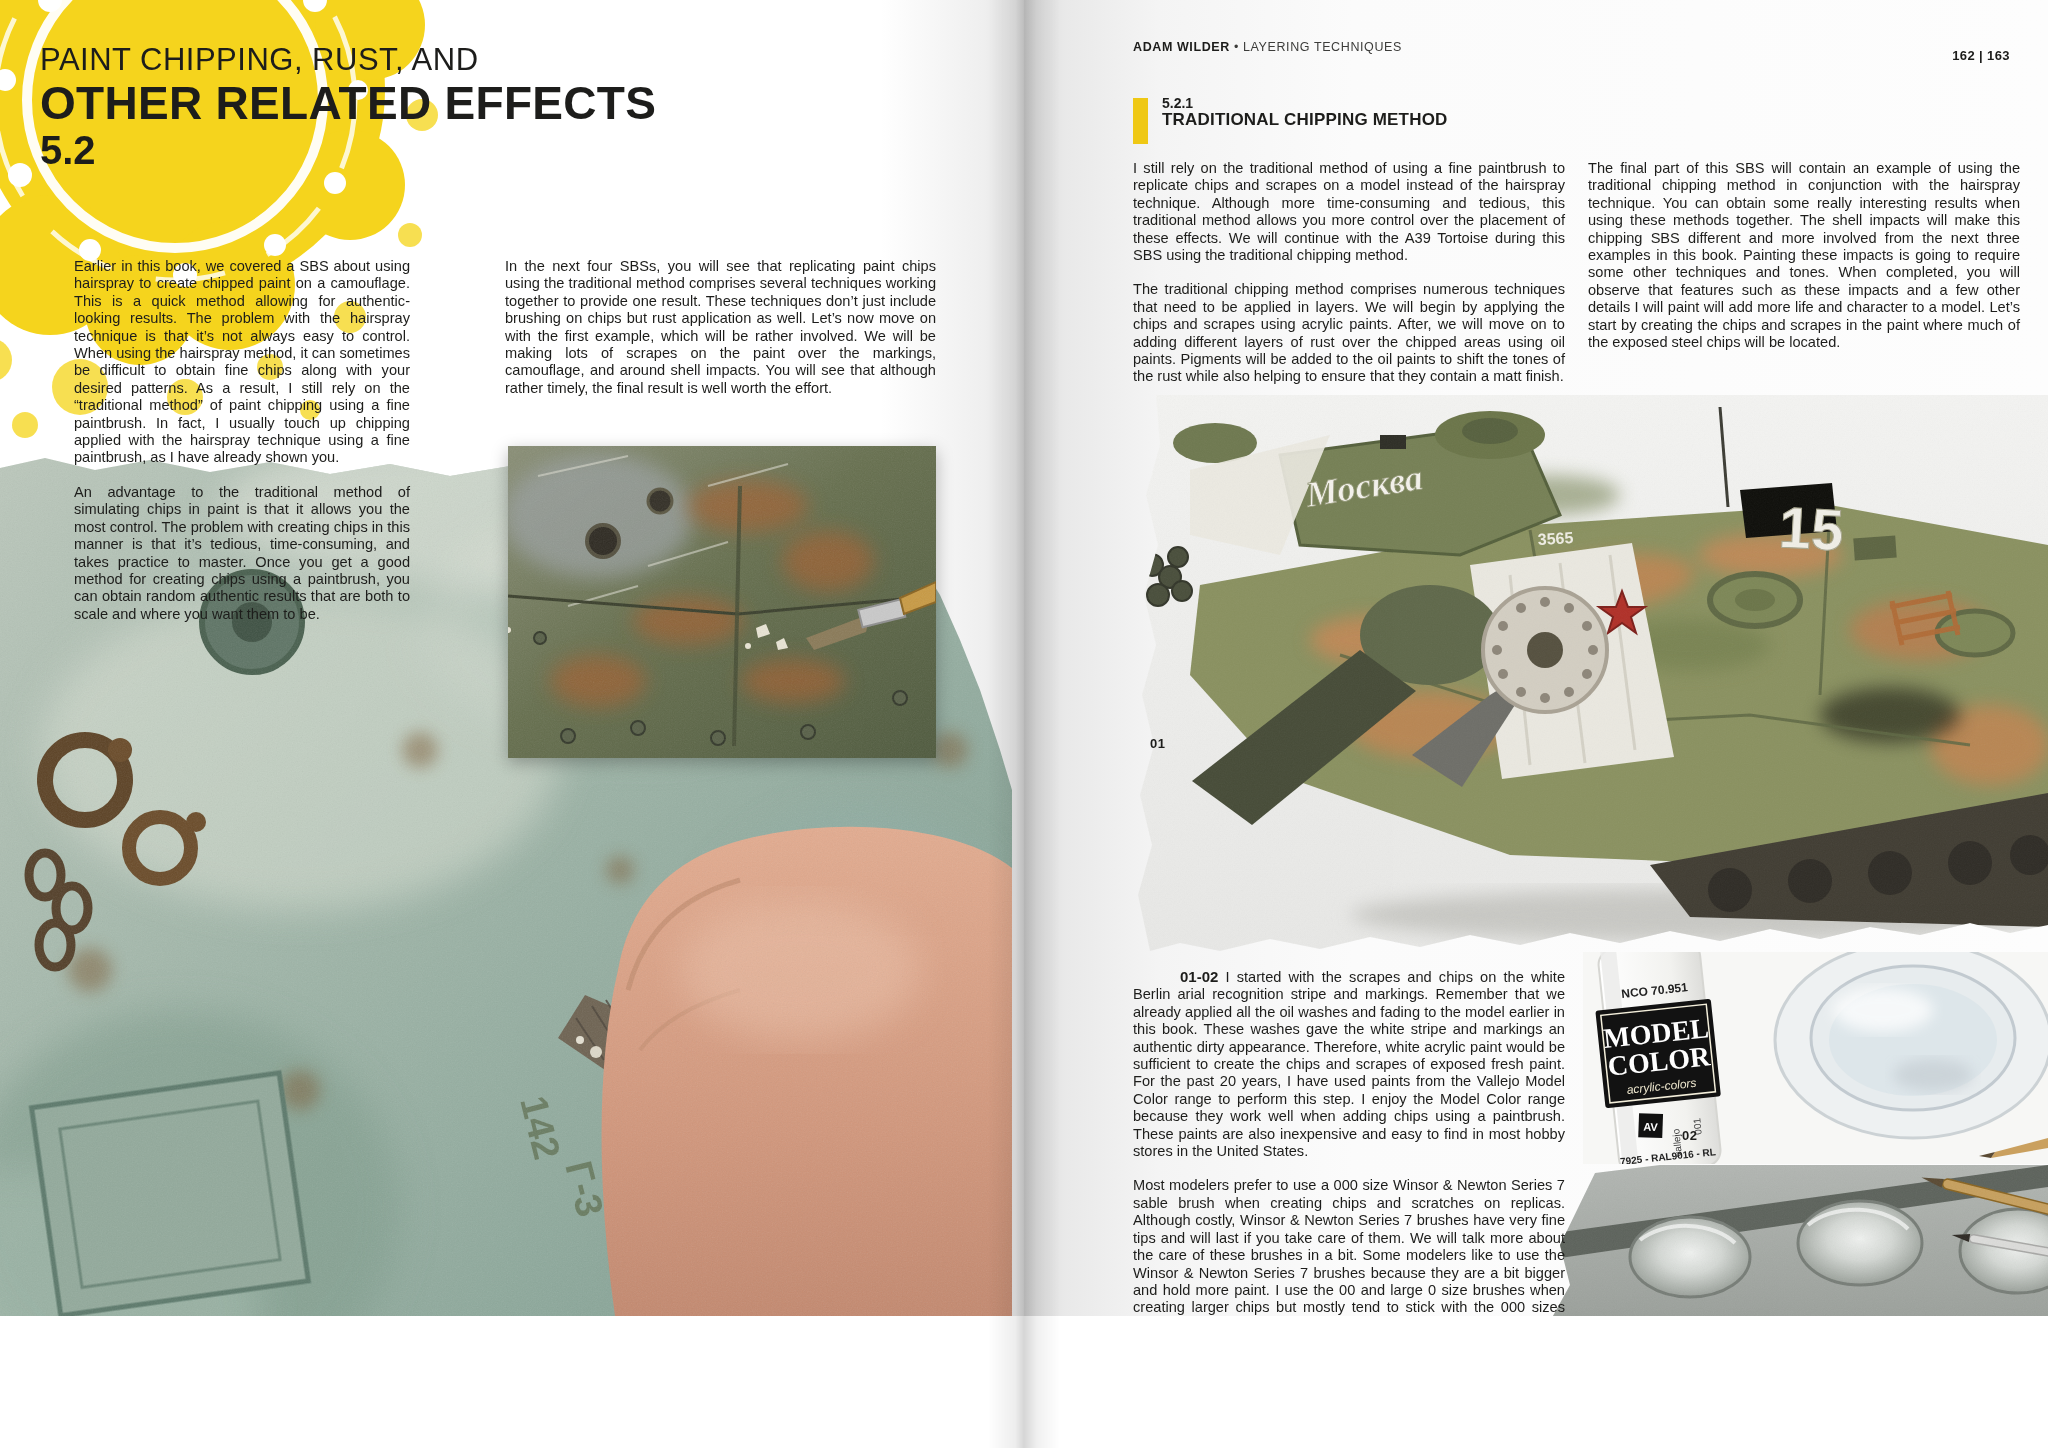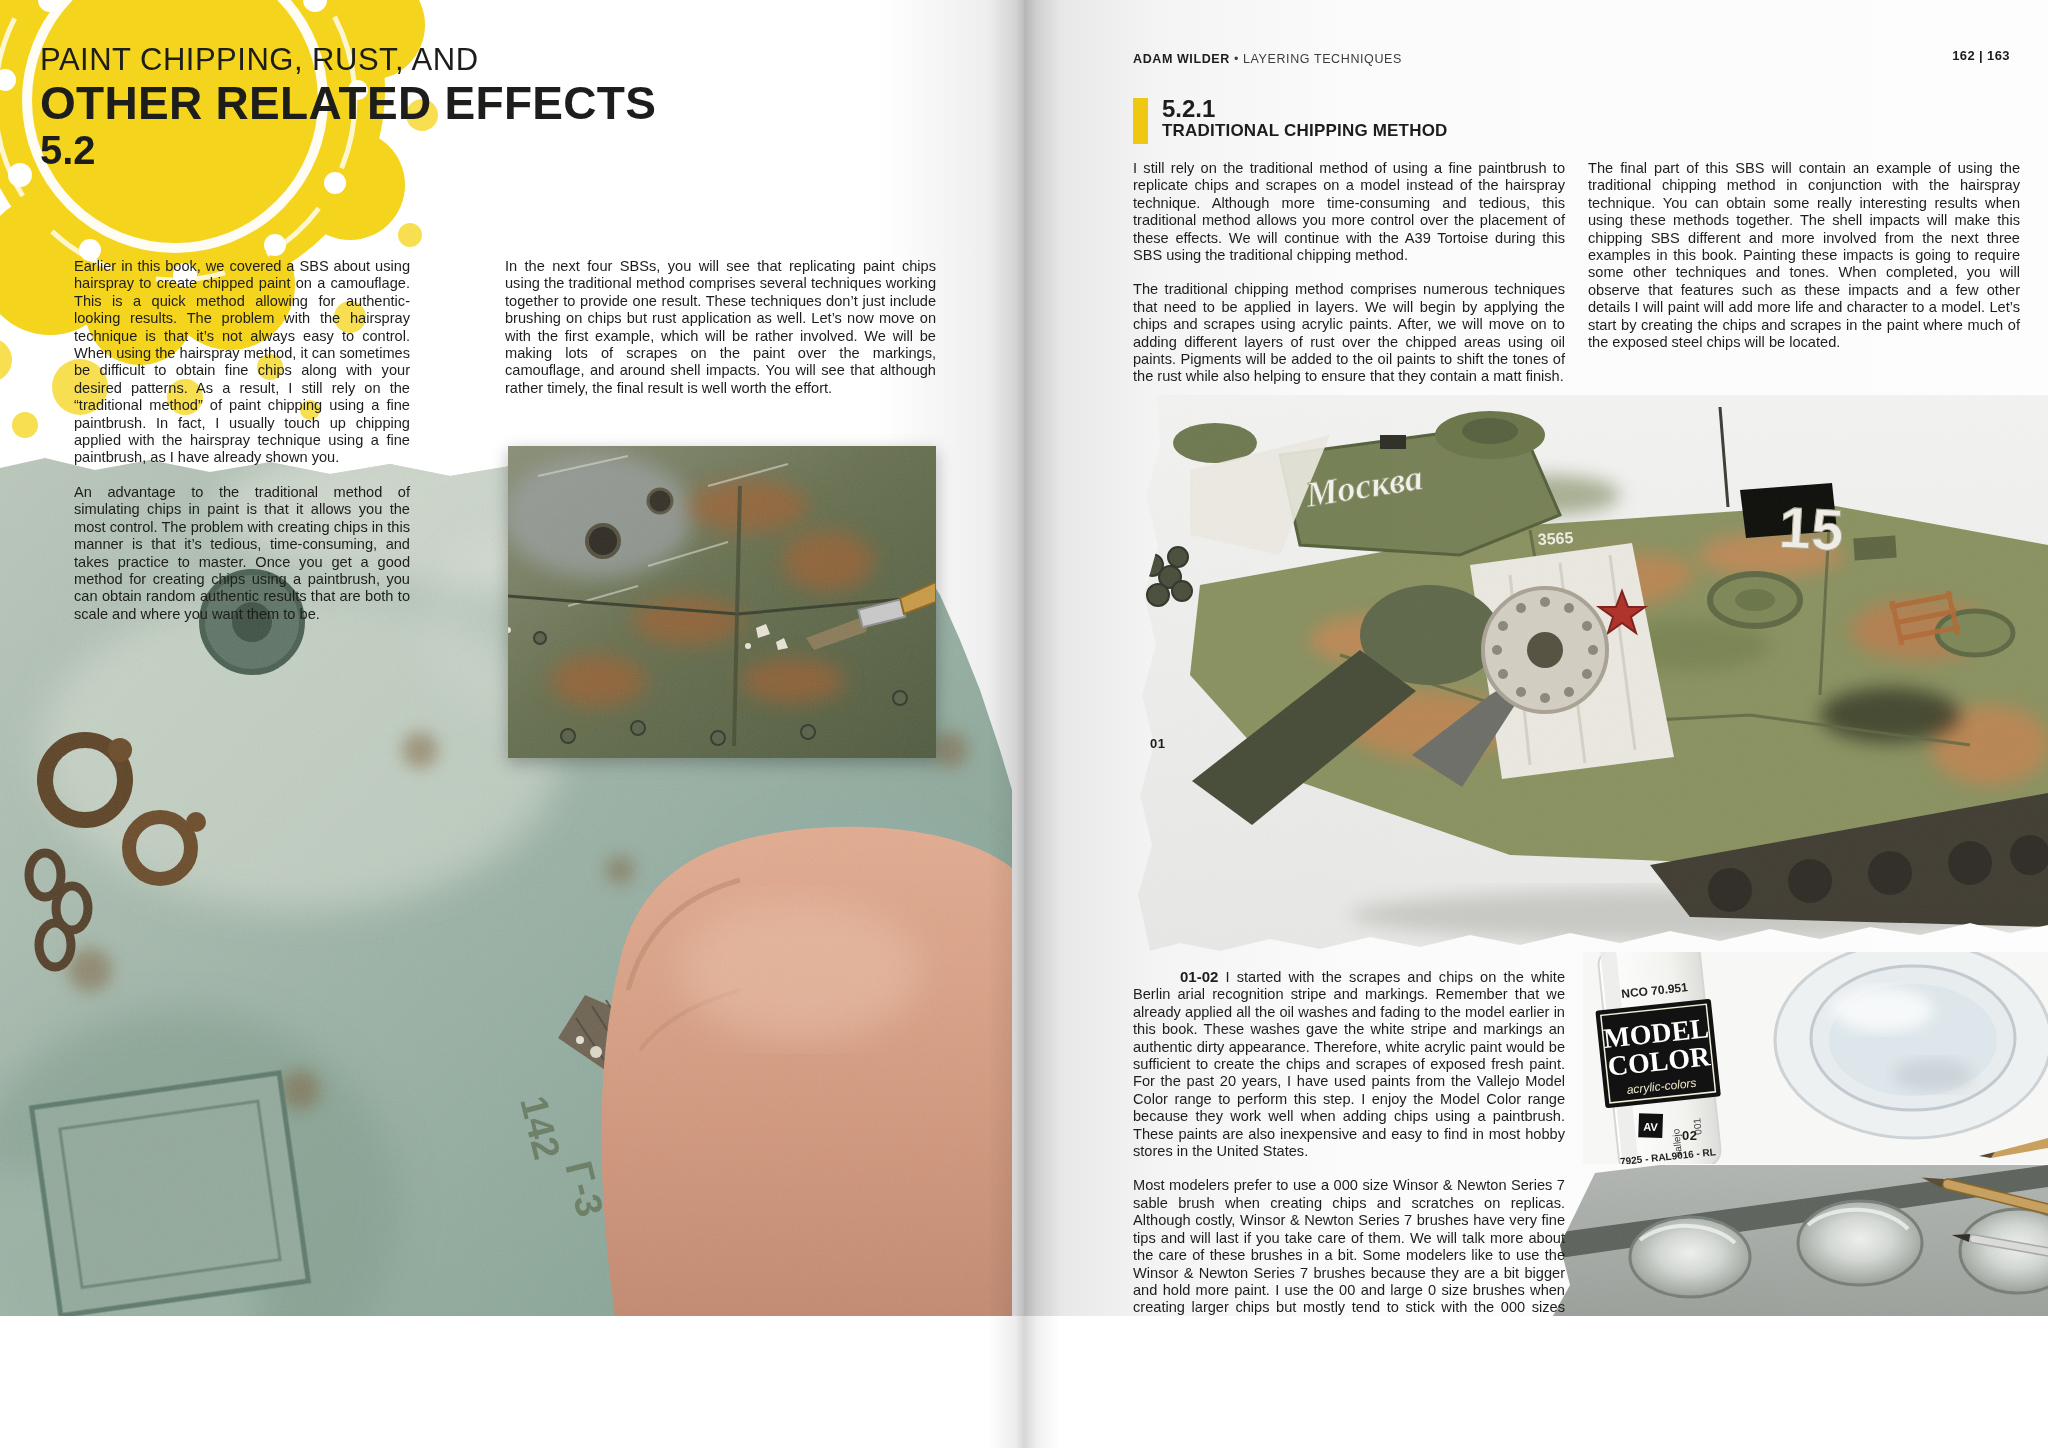--- a/index.html
+++ b/index.html
@@ -25,28 +25,28 @@
 
   .lcol1 { left:38px; top:258px; width:336px; z-index:2;margin-left:36px; }
   .lcol2 { left:505px; top:258px; width:431px; z-index:2; }
 
   figure { position:absolute; overflow:hidden; }
   .fig-main-left { left:0; top:450px; width:1012px; height:998px; z-index:1;
     clip-path:polygon(0 18px,45px 8px,95px 20px,150px 10px,210px 22px,270px 12px,330px 24px,390px 14px,450px 26px,510px 16px,570px 28px,630px 18px,690px 30px,745px 22px,800px 38px,845px 52px,885px 75px,915px 105px,940px 145px,960px 190px,980px 240px,1000px 300px,1012px 340px,1012px 998px,0 998px); }
   .fig-inset { left:508px; top:446px; width:428px; height:312px; z-index:3; box-shadow:0 5px 16px rgba(0,0,0,.28); }
 
   
-  .running-head { left:109px; top:52px; font-size:12.5px; letter-spacing:.6px; z-index:2; }
+  .running-head { left:109px; top:40px; font-size:12.5px; letter-spacing:.6px; z-index:2; }
   .running-head .author { font-weight:700; }
   .running-head .book { font-weight:400; color:#3c3c3a; }
   .page-num { top:48px; right:38px; font-size:13px; font-weight:700; letter-spacing:.4px; z-index:2; text-align:right; }
 
   .section-head { left:109px; top:96px; z-index:2; display:flex; }
   .section-bar { width:15px; height:46px; background:#EFC814; margin-right:14px; margin-top:2px; }
-  .section-number { font-size:24px; font-weight:800; line-height:1.1; }
+  .section-number { font-size:14px; font-weight:800; line-height:1.1; }
   .section-title { font-size:17px; font-weight:800; line-height:1.1; letter-spacing:.2px; }
 
   .rcol1 { left:109px; top:160px; width:432px; z-index:2; }
   .rcol2 { left:564px; top:160px; width:432px; z-index:2; }
 
   .fig-tank { left:106px; top:395px; width:918px; height:565px; z-index:1;
     clip-path:polygon(26px 0,918px 0,918px 530px,880px 538px,840px 528px,790px 540px,740px 532px,690px 544px,640px 534px,590px 546px,540px 536px,490px 548px,440px 538px,390px 550px,340px 540px,290px 552px,240px 542px,190px 554px,140px 544px,90px 556px,50px 548px,20px 556px,8px 500px,22px 450px,10px 400px,24px 350px,12px 300px,26px 250px,14px 200px,28px 150px,16px 100px,30px 50px); }
 
   .caption-col { left:109px; top:968px; width:432px; z-index:2; }
   .caption-col strong { font-size:15px; font-weight:800;margin-left:47px; }

